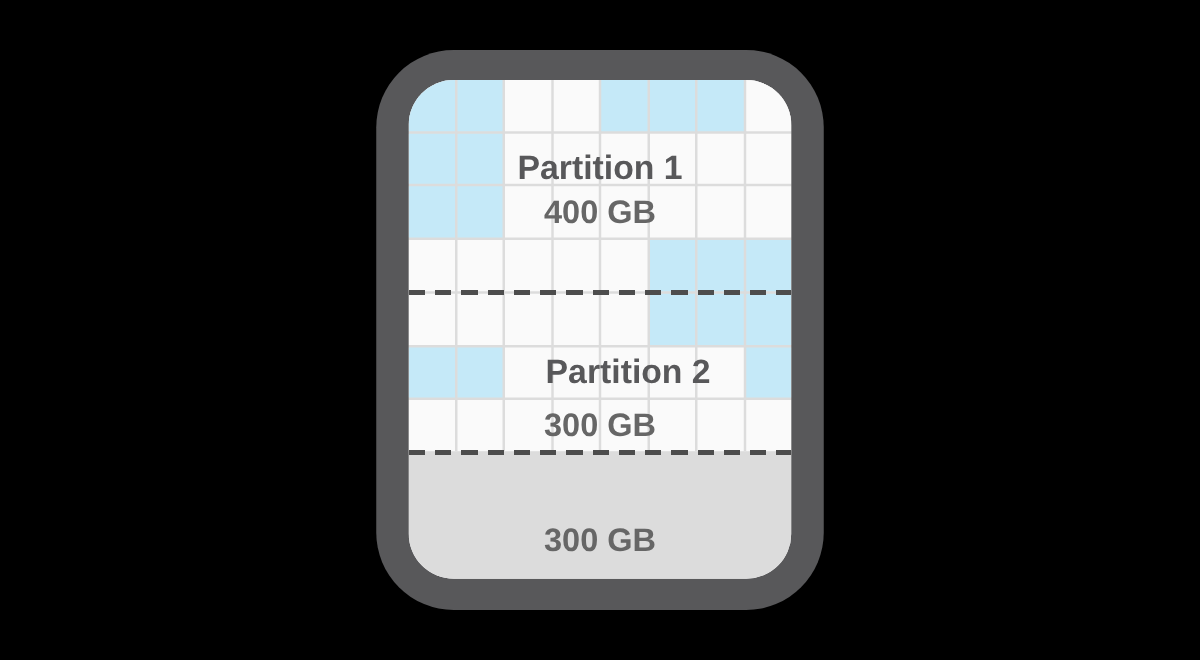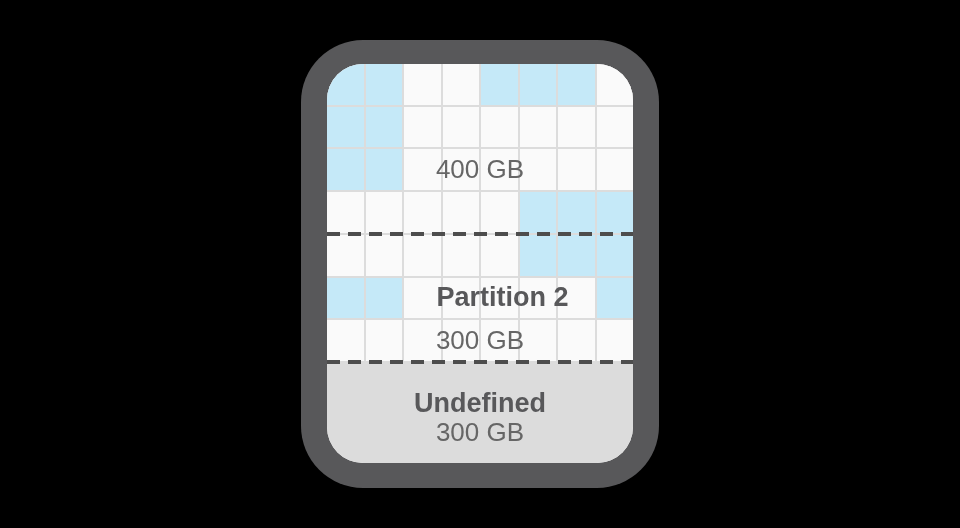--- a/index.html
+++ b/index.html
@@ -84,21 +84,21 @@
     white-space: nowrap;
   }
   .label-name {
     font-size: 27px;
     font-weight: 700;
     color: var(--label-primary, #58585A);
     line-height: 38px;
   }
   .label-size {
     font-size: 26px;
-    font-weight: 400;
+    font-weight: 700;
     color: var(--label-secondary, #666666);
     line-height: 34px;
   }
   .p1-name { top: 51px; }
   .p1-size { top: 88px; }
   .p2-name { top: 214px; margin-left: 45px; }
   .p2-size { top: 259px; }
   .ud-name { top: 320px; }
   .ud-size { top: 351px; }
 </style>
@@ -166,23 +166,23 @@
           <div class="cell"></div>
           <div class="cell"></div>
           <div class="cell"></div>
         </div>
 
       <div class="undefined-region"></div>
 
       <div class="divider divider-1"></div>
       <div class="divider divider-2"></div>
 
+      <div class="label-name p1-name">Partition 1</div>
       <div class="label-size p1-size">400 GB</div>
 
       <div class="label-name p2-name">Partition 2</div>
       <div class="label-size p2-size">300 GB</div>
 
-      <div class="label-name ud-name">Undefined</div>
       <div class="label-size ud-size">300 GB</div>
 
     </div>
   </div>
 </div>
 
 </body></html>

